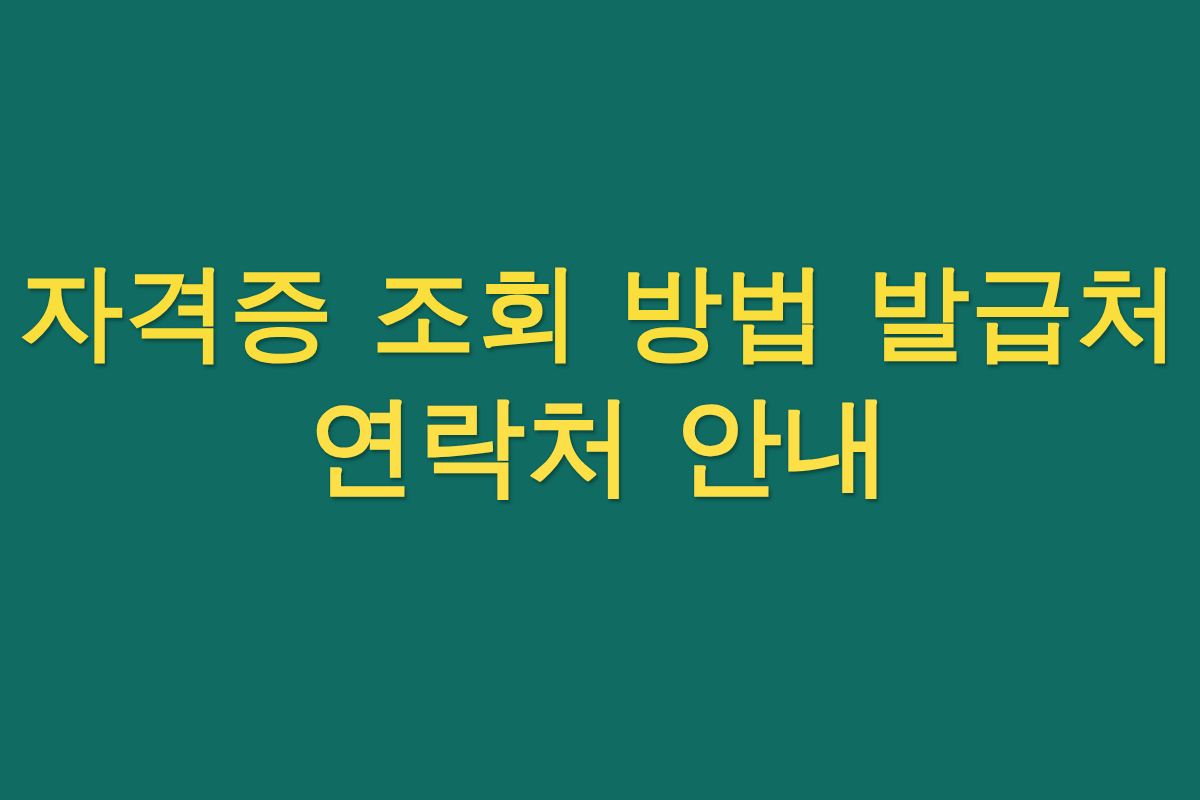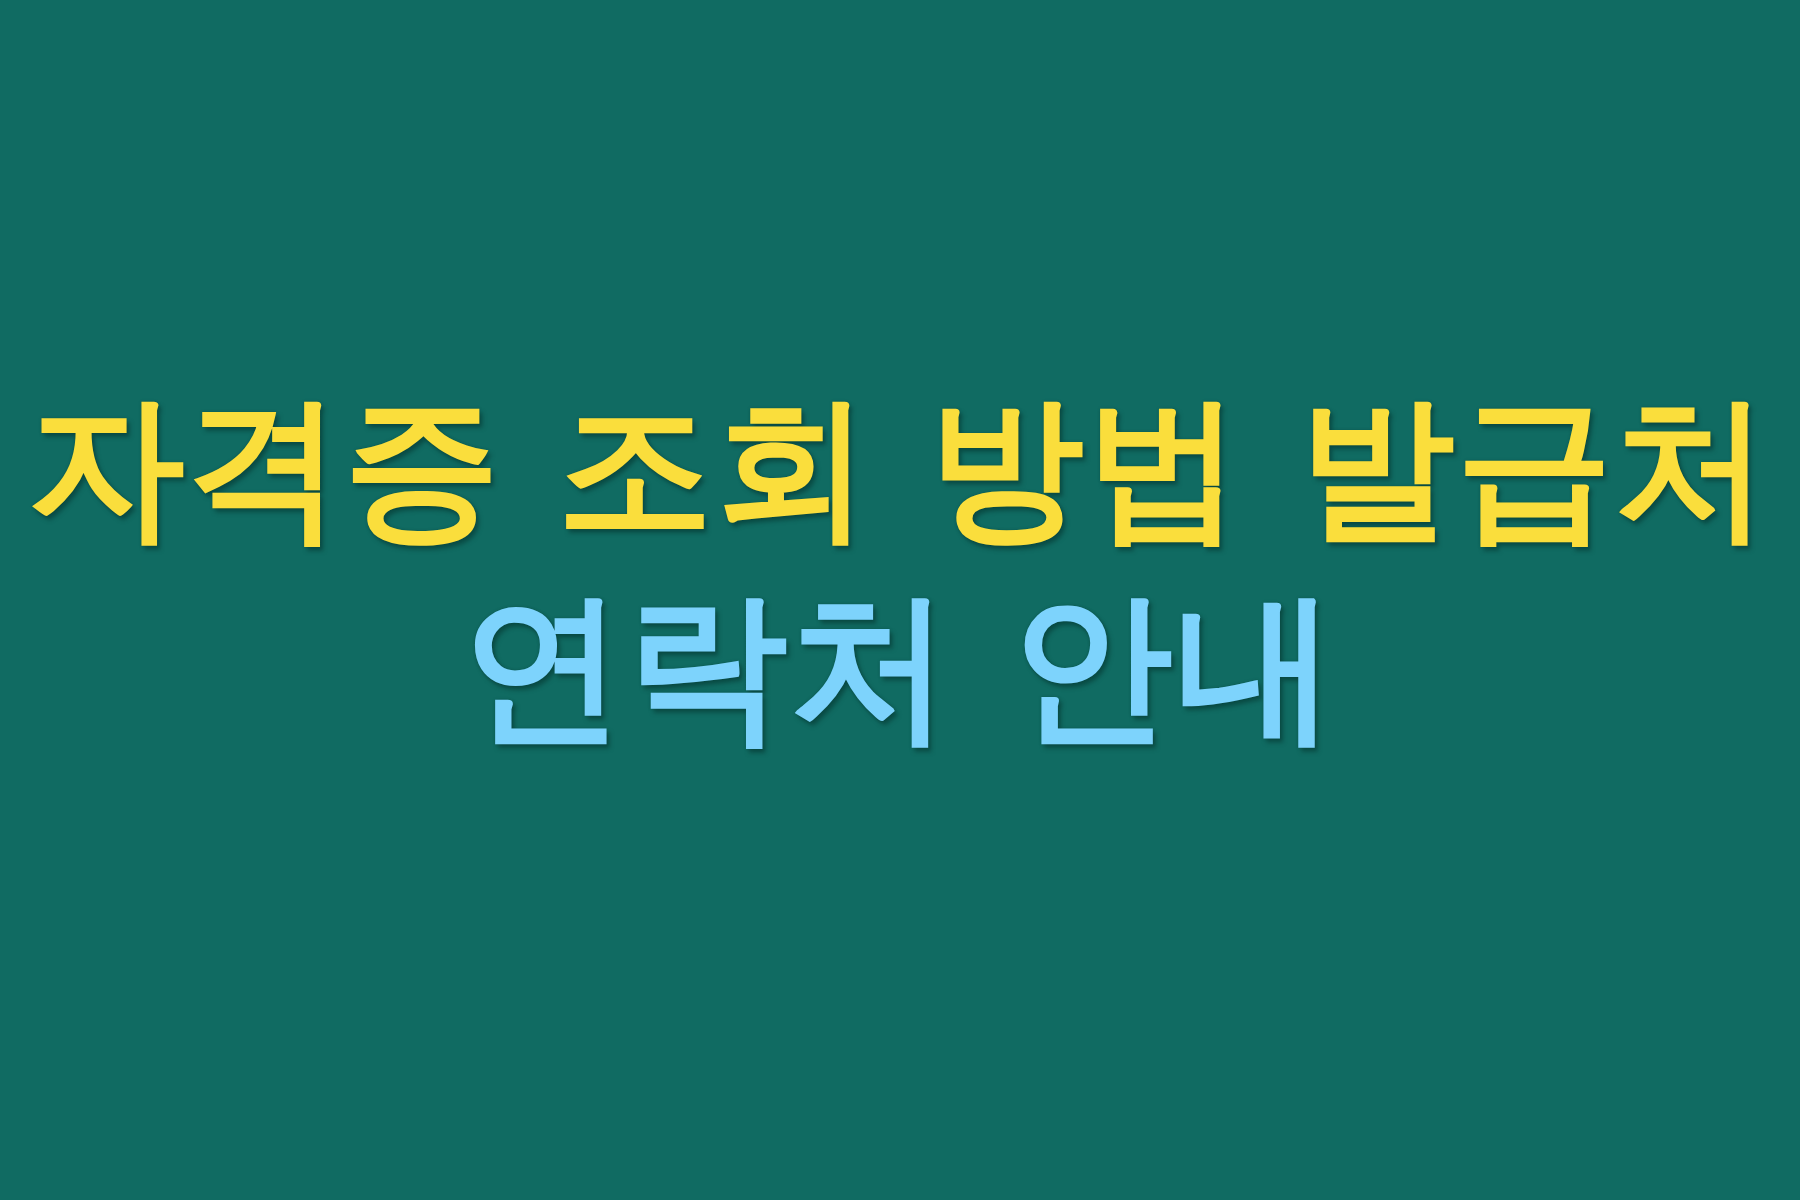--- a/index.html
+++ b/index.html
@@ -63,17 +63,17 @@
 </style>
 </head>
 <body>
 
 <div id="thumbnail-card" style="background: rgb(16, 107, 98);">
 
   <div id="title-block">
 
     <span class="title-line line-1" style="color: rgb(250, 222, 60);">자격증 조회 방법 발급처</span>
 
-    <span class="title-line line-2" style="color: #7dd3fc;">연락처 안내</span>
+    <span class="title-line line-2" style="color: #fde047;">연락처 안내</span>
 
   </div>
 
 </div>
 
 </body></html>

